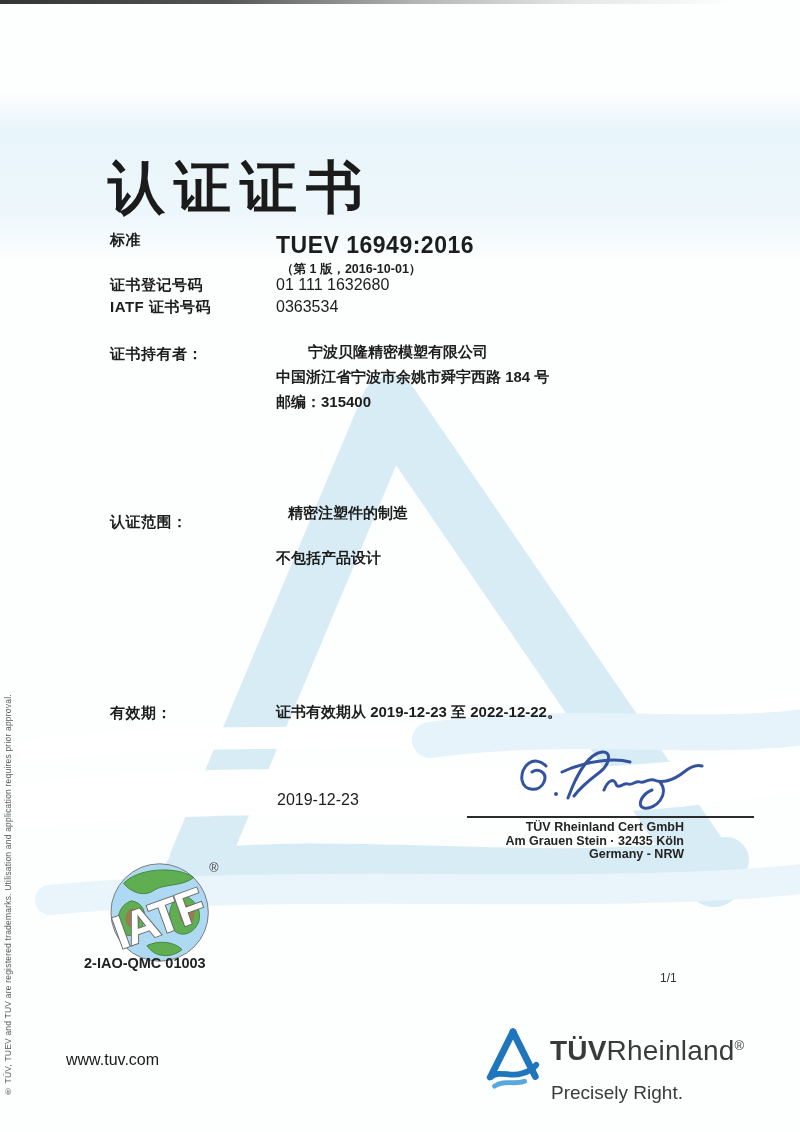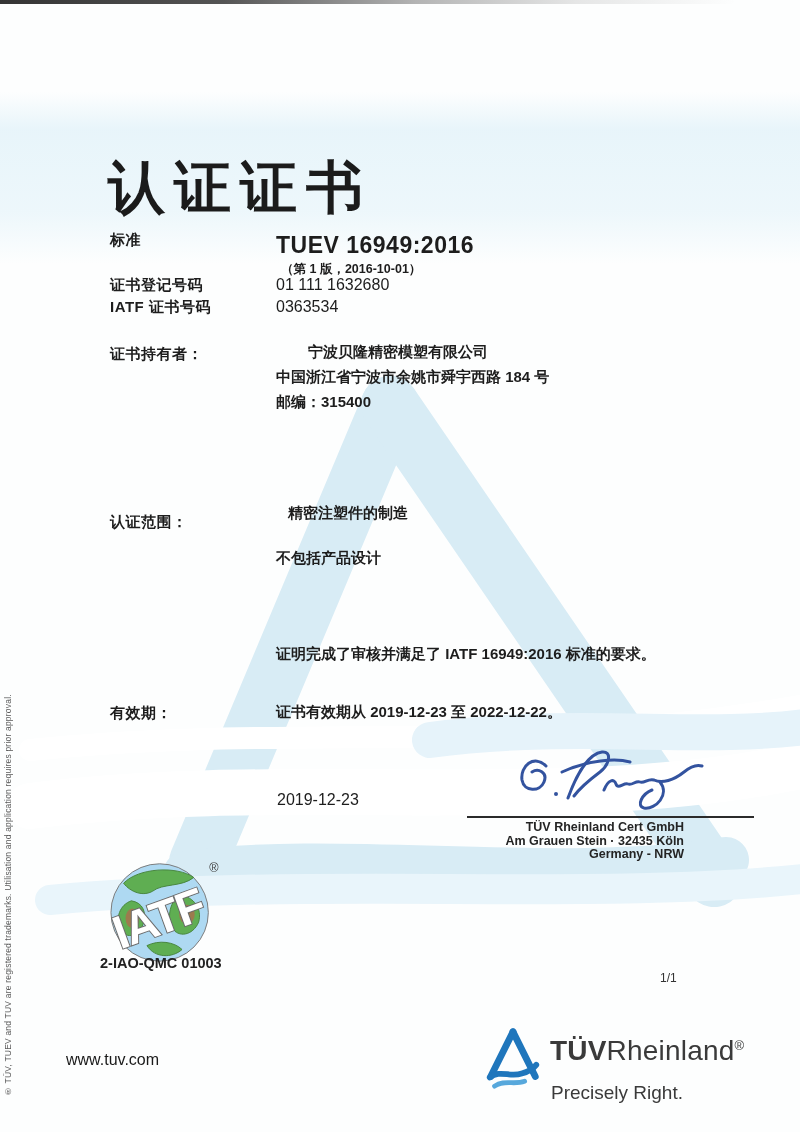--- a/index.html
+++ b/index.html
@@ -39,21 +39,21 @@
   .statement { left:276px; top:645px; }
   .valid-lbl { left:110px; top:704px; }
   .valid-val { left:276px; top:703px; }
   
   .sig-date { left:277px; top:791px; font-size:16px; font-weight:400; }
   .sig-svg  { left:512px; top:742px; }
   .sig-line { left:467px; top:816px; width:287px; height:2px; background:#2b2b2b; }
   .sig-org  { right:116px; top:821px; text-align:right; font-size:12.5px; line-height:13.5px; font-weight:600; color:#242424; }
   
   .iatf-svg  { left:104px; top:856px; }
-  .iatf-code { left:100px; top:955px; font-size:14.5px; font-weight:600; color:#222; }
+  .iatf-code { left:84px; top:955px; font-size:14.5px; font-weight:600; color:#222; }
   .page-num  { left:660px; top:971px; font-size:12px; color:#333;text-align:center; }
   
   .website  { left:66px; top:1051px; font-size:16px; color:#1a1a1a;text-align:right; }
   .tuv-logo { left:482px; top:1026px; }
   .brand    { left:550px; top:1035px; font-size:28px; color:#3a3a3a; letter-spacing:.2px; }
   .brand .b { font-weight:700; }
   .brand sup{ font-size:13px; }
   .tagline  { left:551px; top:1082px; font-size:19px; font-weight:500; color:#3a3a3a; }
 </style>
 </head>
@@ -90,21 +90,20 @@
 
   <div class="abs lbl holder-lbl">证书持有者：</div>
   <div class="abs val holder-name">宁波贝隆精密模塑有限公司</div>
   <div class="abs val holder-addr">中国浙江省宁波市余姚市舜宇西路 184 号</div>
   <div class="abs val holder-post">邮编：315400</div>
 
   <div class="abs lbl scope-lbl">认证范围：</div>
   <div class="abs val scope1">精密注塑件的制造</div>
   <div class="abs val scope2">不包括产品设计</div>
 
-  <div class="abs val statement">证明完成了审核并满足了 IATF 16949:2016 标准的要求。</div>
   <div class="abs lbl valid-lbl">有效期：</div>
   <div class="abs val valid-val">证书有效期从 2019-12-23 至 2022-12-22。</div>
 
   <div class="abs sig-date">2019-12-23</div>
   <svg class="abs sig-svg" width="200" height="78" viewBox="0 0 200 78" aria-hidden="true">
     <g stroke="#33539f" stroke-width="3" fill="none" stroke-linecap="round">
       <path d="M34,24 C22,12 8,24 10,38 C12,50 28,50 32,40 C36,30 26,26 20,30"></path>
       <path d="M56,56 C64,34 76,12 90,10 C100,9 98,22 88,30 C80,36 68,46 62,54"></path>
       <path d="M50,30 C76,18 104,16 118,20"></path>
       <path d="M92,48 C96,38 102,36 104,42 C106,48 112,40 116,42 C120,44 124,38 128,40 C132,42 136,36 142,38 C150,42 162,38 172,30 C178,25 184,22 190,24"></path>

